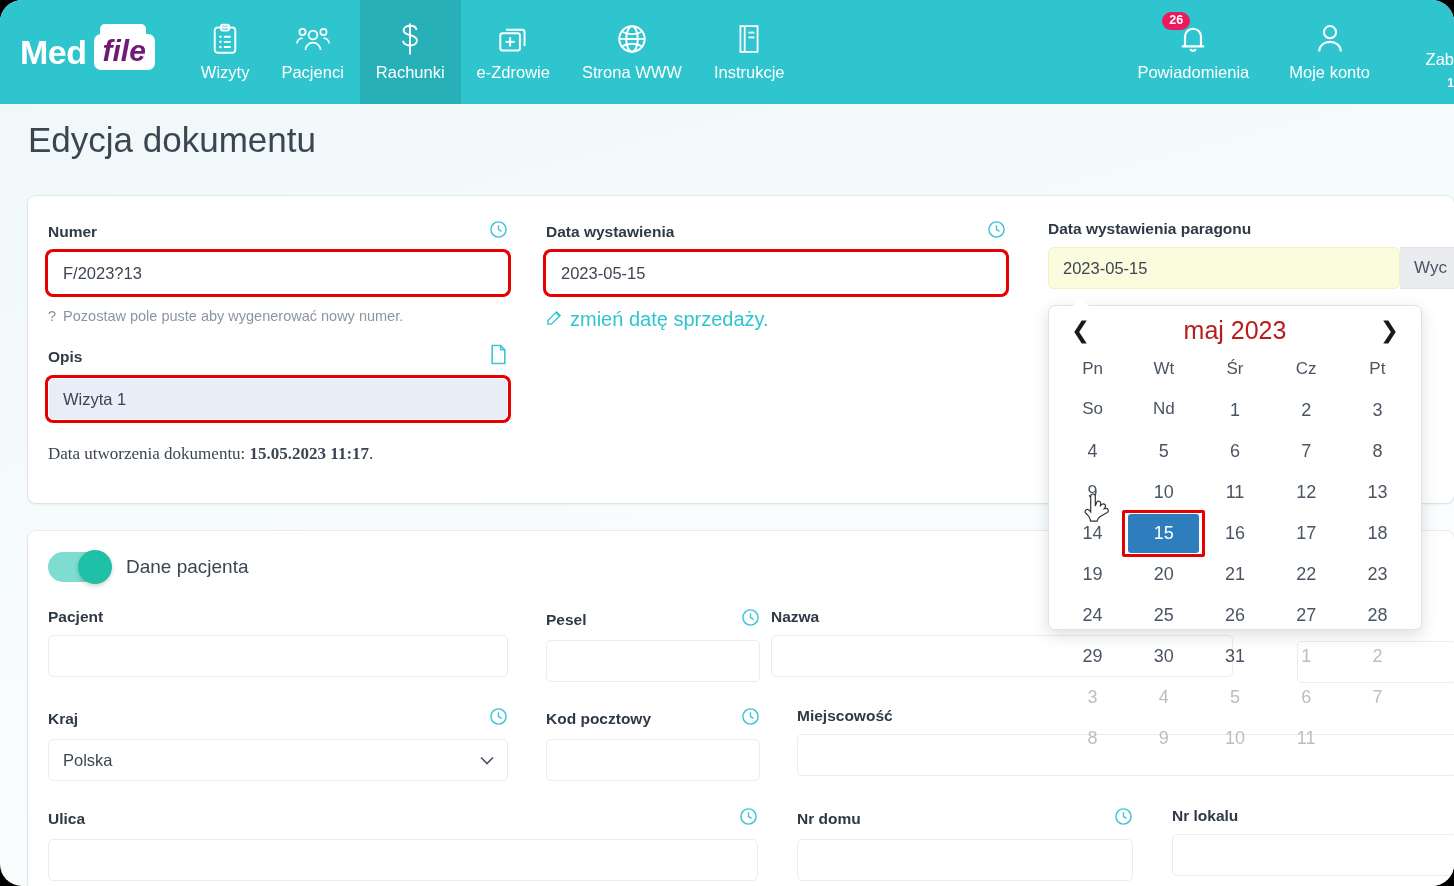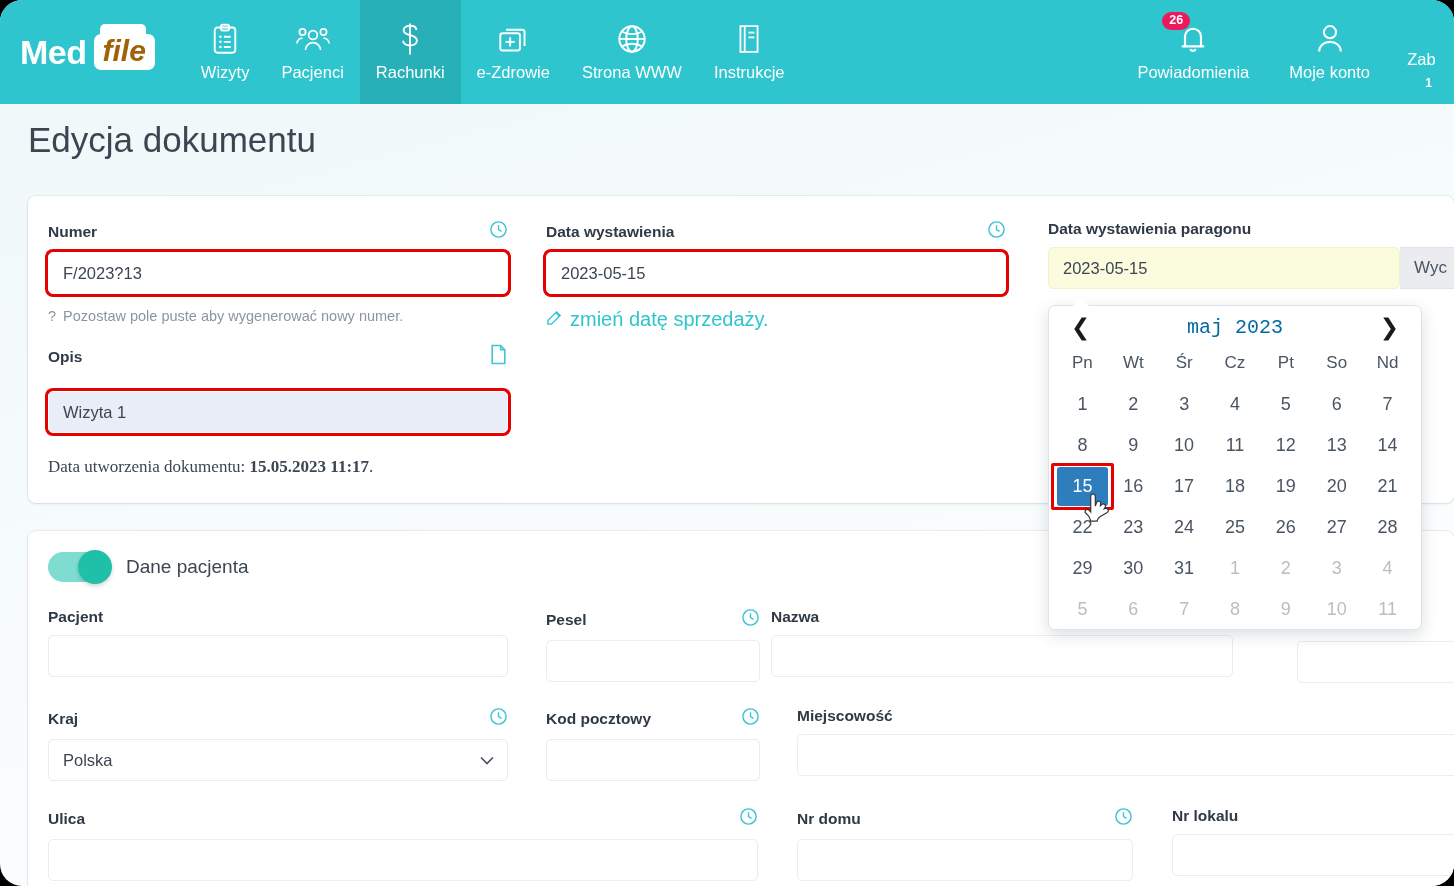--- a/index.html
+++ b/index.html
@@ -29,21 +29,21 @@
     padding: 0 16px 0 20px;
     gap: 7px;
     height: 104px;
   }
   .logo-med {
     color: #fff; font-size: 34px; font-weight: bold;
     letter-spacing: -0.5px;
   }
   .logo-file-wrap { position: relative; display:flex; align-items:flex-end; }
   .logo-file {
-    background: #fff; color: #a16207;
+    background: #fff; color: #701a75;
     font-size: 30px; font-weight: bold; font-style: italic;
     padding: 0px 9px 1px 9px;
     border-radius: 7px;
     line-height: 1.15;
   }
   .logo-tab {
     position: absolute; top: -10px; left: 6px;
     width: 46px; height: 12px;
     background: #fff;
     border-radius: 5px 5px 0 0;
@@ -68,21 +68,21 @@
   .bell-wrap { position: relative; }
   .badge {
     position: absolute; top: -10px; left: -16px;
     background: #ec1a5c; color: #fff;
     font-size: 12.5px; font-weight: bold;
     border-radius: 11px;
     padding: 2px 7px 3px 7px;
     line-height: 1;
     min-width: 26px; text-align: center;
   }
-  .navitem.clipped { padding-right: 17px; padding-left: 16px; align-items:center; }
+  .navitem.clipped { padding-right: 0; padding-left: 16px; align-items:flex-end; }
   .navitem.clipped .nav-label { font-size: 16.5px; }
   .clipped-sub { font-size: 12px; font-weight: bold; color:#fff; margin-left: 14px; }
 
   
   .page-title {
     position: absolute; top: 120px; left: 28px;
     font-size: 35px; color: #3c4652; font-weight: normal;
   }
 
   
@@ -166,23 +166,23 @@
     width: 16px; height: 9px;
     background: #fff;
     clip-path: polygon(50% 0, 100% 100%, 0 100%);
     filter: drop-shadow(0 -1px 0 #dfe3e8);
   }
   .dp-head {
     display: flex; align-items: center; justify-content: space-between;
     padding: 10px 22px 6px 22px;
   }
   .dp-nav { font-size: 23px; color: #1a1a1a; cursor: pointer; line-height:1; }
-  .dp-month { font-size: 20px; color: #0369a1; font-family: Liberation Mono, monospace; }
+  .dp-month { font-size: 25px; color: #b91c1c; }
   .dp-grid {
-    display: grid; grid-template-columns: repeat(7, 1fr);
+    display: grid; grid-template-columns: repeat(5, 1fr);
     padding: 0 8px 8px 8px;
     row-gap: 2px;
   }
   .dp-dow {
     text-align: center; font-size: 17px; color: #4a5563;
     padding: 8px 0 10px 0;
   }
   .dp-day {
     text-align: center; font-size: 18px; color: #4a5563;
     padding: 9px 0;
@@ -368,21 +368,21 @@
       
       <div class="field-label" style="margin-top:20px;">
         <span>Opis</span>
         <span class="clock-ico">
           <svg width="19" height="21" viewBox="0 0 18 20" fill="none" stroke="#3fc4d6" stroke-width="1.5">
             <path d="M3 1.5h8l4 4v13H3z"></path>
               <path d="M11 1.5v4h4"></path>
           </svg>
         </span>
       </div>
-      <input class="inp desc hl" style="margin-top: 22px;" value="Wizyta 1">
+      <input class="inp desc hl" style="margin-top: 9px;" value="Wizyta 1">
 
       <div class="created" style="margin-top:24px;font-family:Liberation Serif, serif;">
         <span>Data utworzenia dokumentu:</span>
         <b>15.05.2023 11:17</b><span>.</span>
       </div>
     </div>
 
     <div class="col" style="left:518px; top:24px; width:460px;">
       <div class="field-label">
         <span>Data wystawienia</span>

